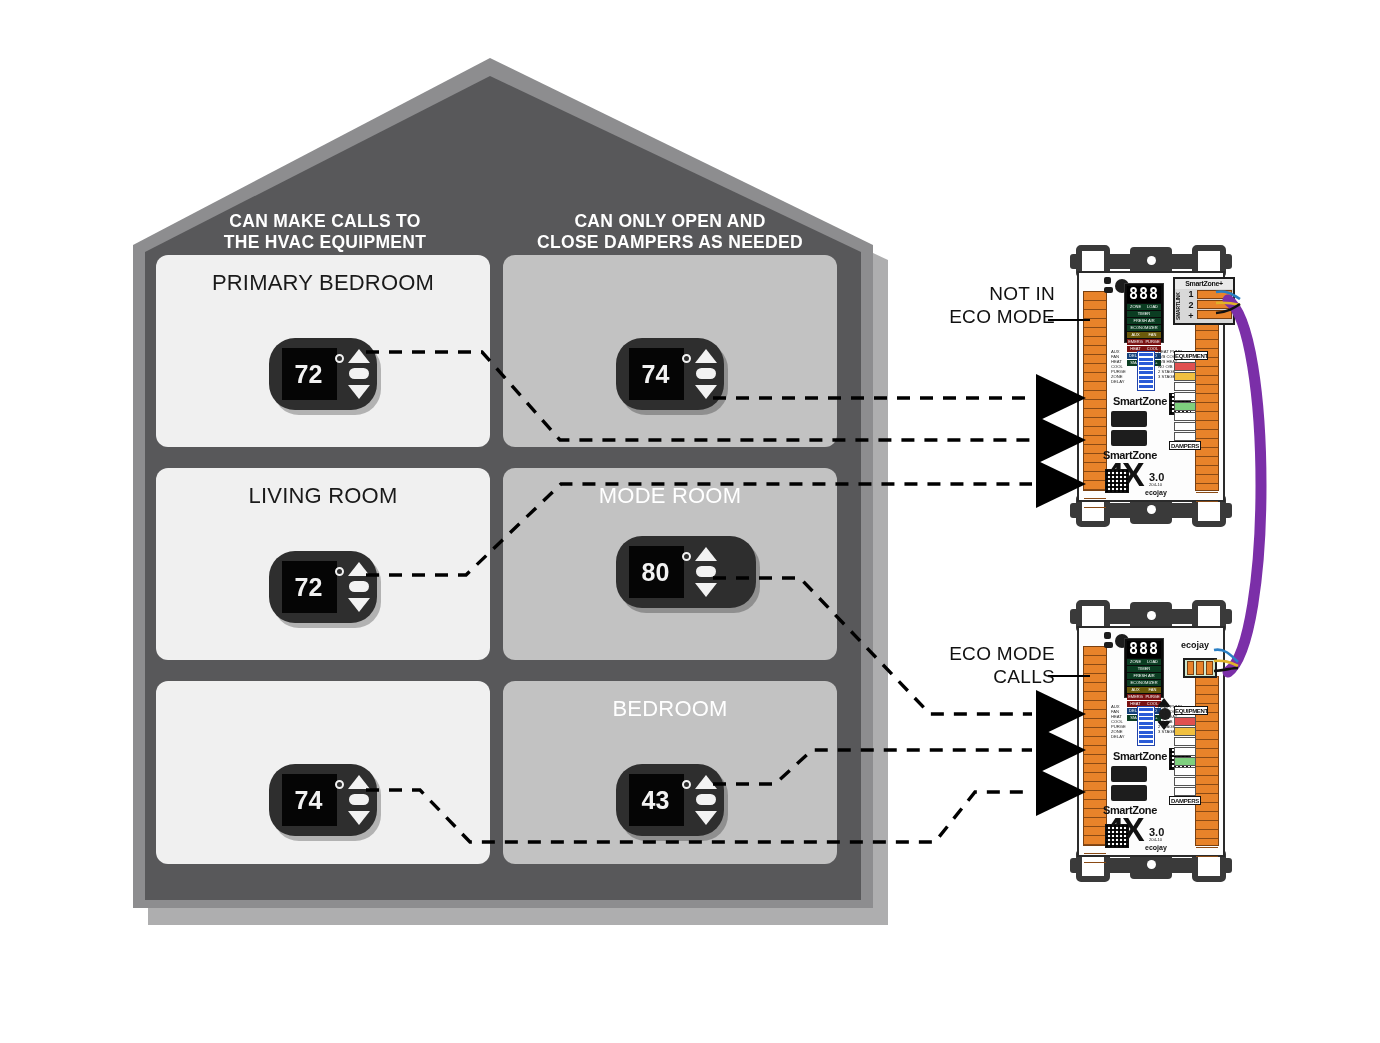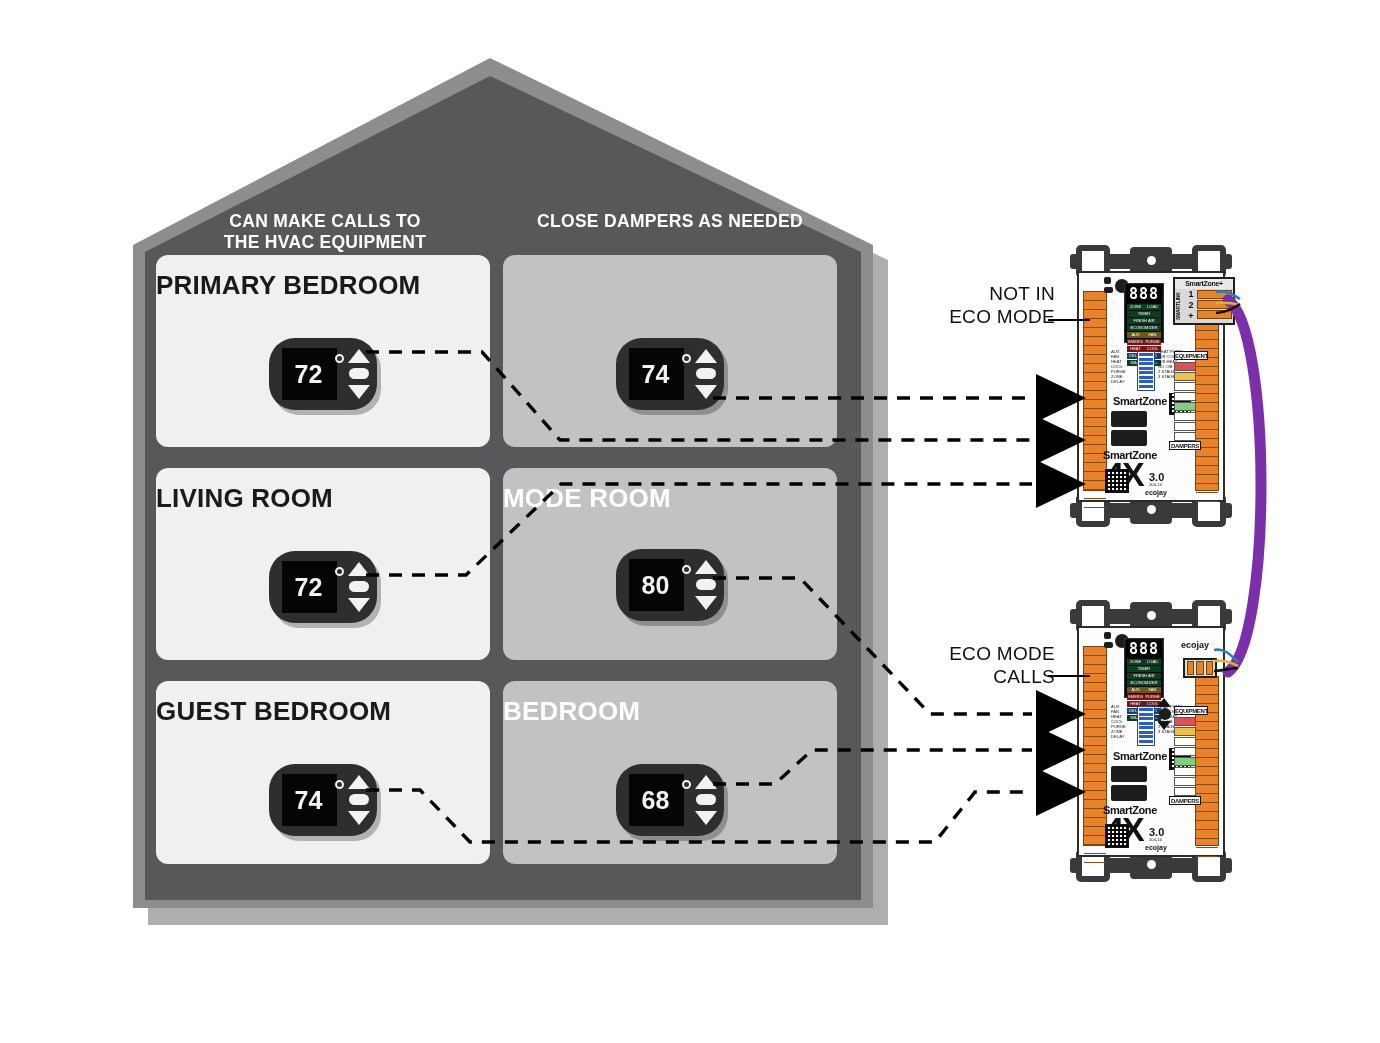--- a/index.html
+++ b/index.html
@@ -9,22 +9,22 @@
   #stage{position:absolute;left:0;top:0;width:1180px;height:1043px;}
 
   svg.layer{position:absolute;left:0;top:0;width:1380px;height:1043px;overflow:visible;}
   #svg-house{z-index:1;}
   #svg-wires{z-index:6;pointer-events:none;}
 
   
   .room{position:absolute;z-index:3;border-radius:12px;box-sizing:border-box;}
   .room.light{background:#f0f0f0;}
   .room.dark{background:#c2c2c2;}
-  .room-label{position:absolute;left:0;right:0;top:17px;text-align:left;
-    font-weight:bold;font-size:26px;letter-spacing:.2px;line-height:1;}
+  .room-label{position:absolute;left:0;right:0;top:17px;text-align:center;
+    font-weight:normal;font-size:22px;letter-spacing:.2px;line-height:1;}
   .room.light .room-label{color:#1a1a1a;}
   .room.dark .room-label{color:#ffffff;}
 
   
   .tstat{position:absolute;width:108px;height:72px;border-radius:26px;
     background:#2e2e2e;box-shadow:4px 5px 0 rgba(0,0,0,.26);}
   .tstat .lcd{position:absolute;left:13px;top:10px;width:55px;height:52px;background:#050505;}
   .tstat .temp{position:absolute;left:13px;top:10px;width:55px;height:52px;
     color:#f2f2f2;font-size:25px;font-weight:bold;display:flex;
     align-items:center;justify-content:center;padding-right:2px;box-sizing:border-box;}
@@ -123,20 +123,21 @@
     <polygon points="140,915 140,250 495,70 880,250 880,915" fill="#6c6c6e" opacity="0.55" transform="translate(8,10)"></polygon>
     <polygon points="133,908 133,245 490,58 873,245 873,908" fill="#8d8d8f"></polygon>
     <polygon points="145,900 145,252 490,76 861,252 861,900" fill="#58585a"></polygon>
   </svg>
 
   <div class="roof-cap" style="left:165px;top:211px;width:320px;">
     <div>CAN MAKE CALLS TO</div>
     <div>THE HVAC EQUIPMENT</div>
   </div>
   <div class="roof-cap" style="left:510px;top:211px;width:320px;">
+    <div>CAN ONLY OPEN AND</div>
     <div>CLOSE DAMPERS AS NEEDED</div>
   </div>
 
   <div class="room light" style="left:156px;top:255px;width:334px;height:192px;">
     <div class="room-label">PRIMARY BEDROOM</div>
     <div class="tstat" style="left:113px;top:83px;">
       <div class="lcd"></div>
       <div class="temp">72</div>
       <div class="deg"></div>
       <div class="btn-up"></div>
@@ -163,47 +164,46 @@
       <div class="temp">72</div>
       <div class="deg"></div>
       <div class="btn-up"></div>
       <div class="btn-mid"></div>
       <div class="btn-dn"></div>
     </div>
   </div>
 
   <div class="room dark" style="left:503px;top:468px;width:334px;height:192px;">
     <div class="room-label">MODE ROOM</div>
-    <div class="tstat" style="left:113px;top:81px;">
+    <div class="tstat" style="left:113px;top:68px;padding-left:32px;">
       <div class="lcd"></div>
       <div class="temp">80</div>
       <div class="deg"></div>
       <div class="btn-up"></div>
       <div class="btn-mid"></div>
       <div class="btn-dn"></div>
     </div>
   </div>
 
   <div class="room light" style="left:156px;top:681px;width:334px;height:183px;">
-    <div class="room-label">GUEST BEDROOM</div>
     <div class="tstat" style="left:113px;top:83px;">
       <div class="lcd"></div>
       <div class="temp">74</div>
       <div class="deg"></div>
       <div class="btn-up"></div>
       <div class="btn-mid"></div>
       <div class="btn-dn"></div>
     </div>
   </div>
 
   <div class="room dark" style="left:503px;top:681px;width:334px;height:183px;">
     <div class="room-label">BEDROOM</div>
     <div class="tstat" style="left:113px;top:83px;">
       <div class="lcd"></div>
-      <div class="temp">68</div>
+      <div class="temp">43</div>
       <div class="deg"></div>
       <div class="btn-up"></div>
       <div class="btn-mid"></div>
       <div class="btn-dn"></div>
     </div>
   </div>
 
   <div class="anno" style="left:915px;top:283px;width:140px;">
     <div>NOT IN</div>
     <div>ECO MODE</div>

